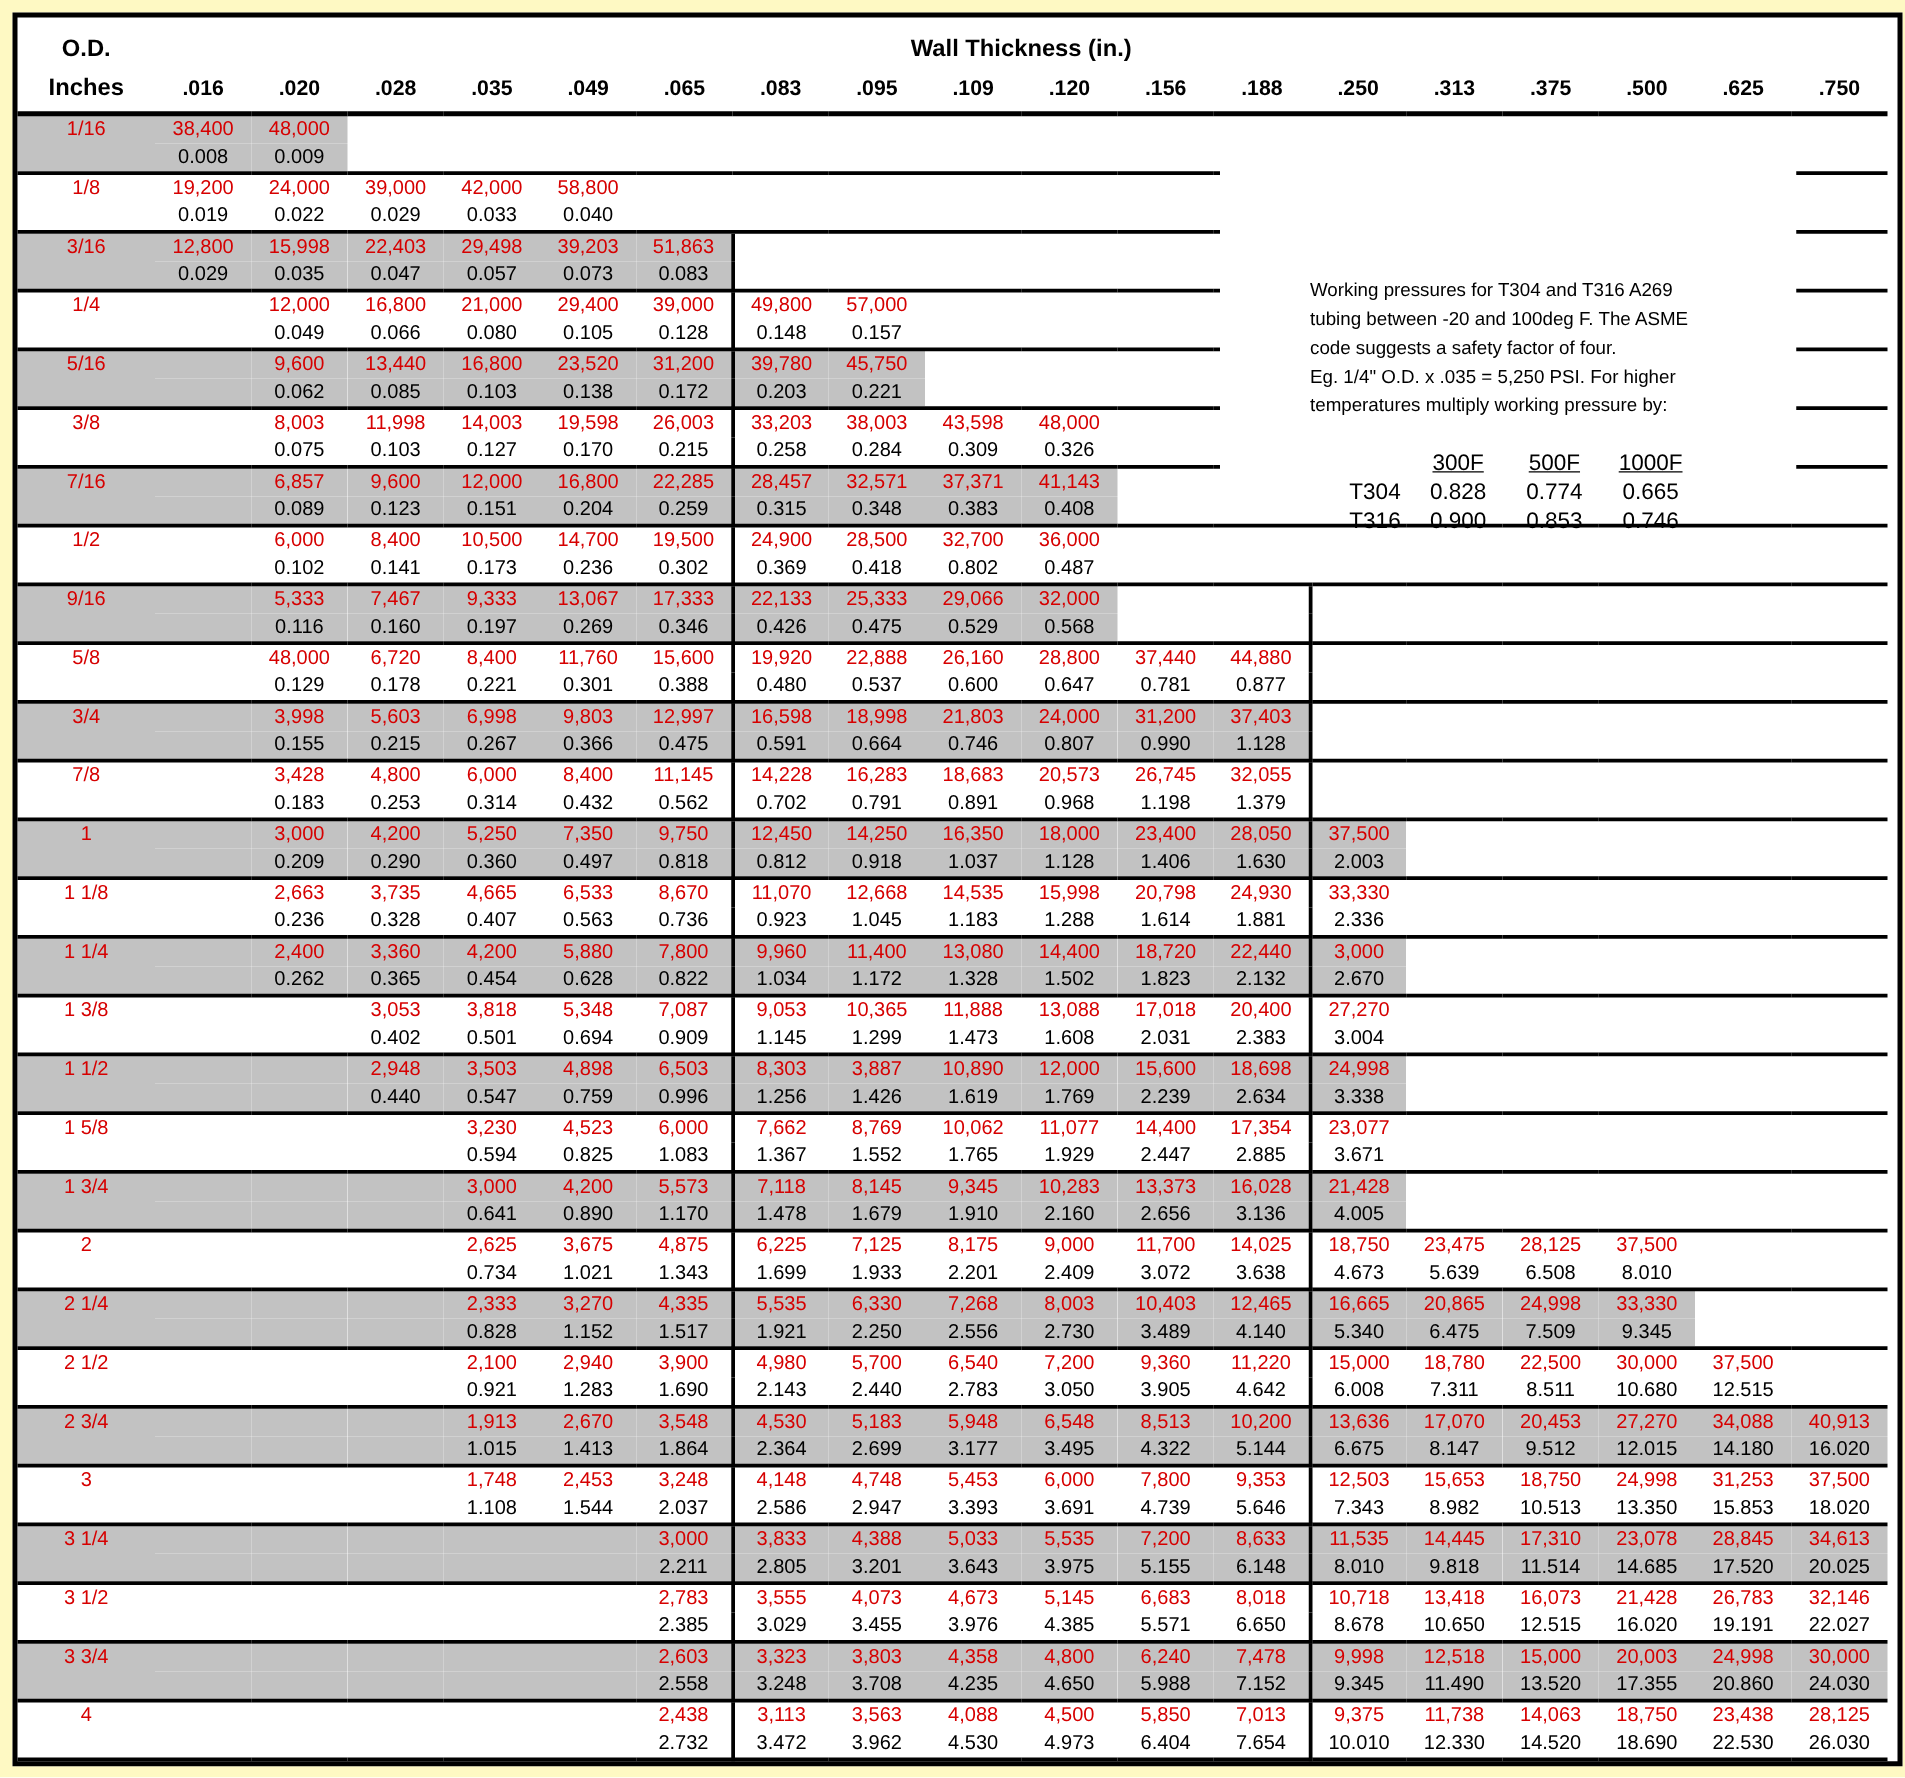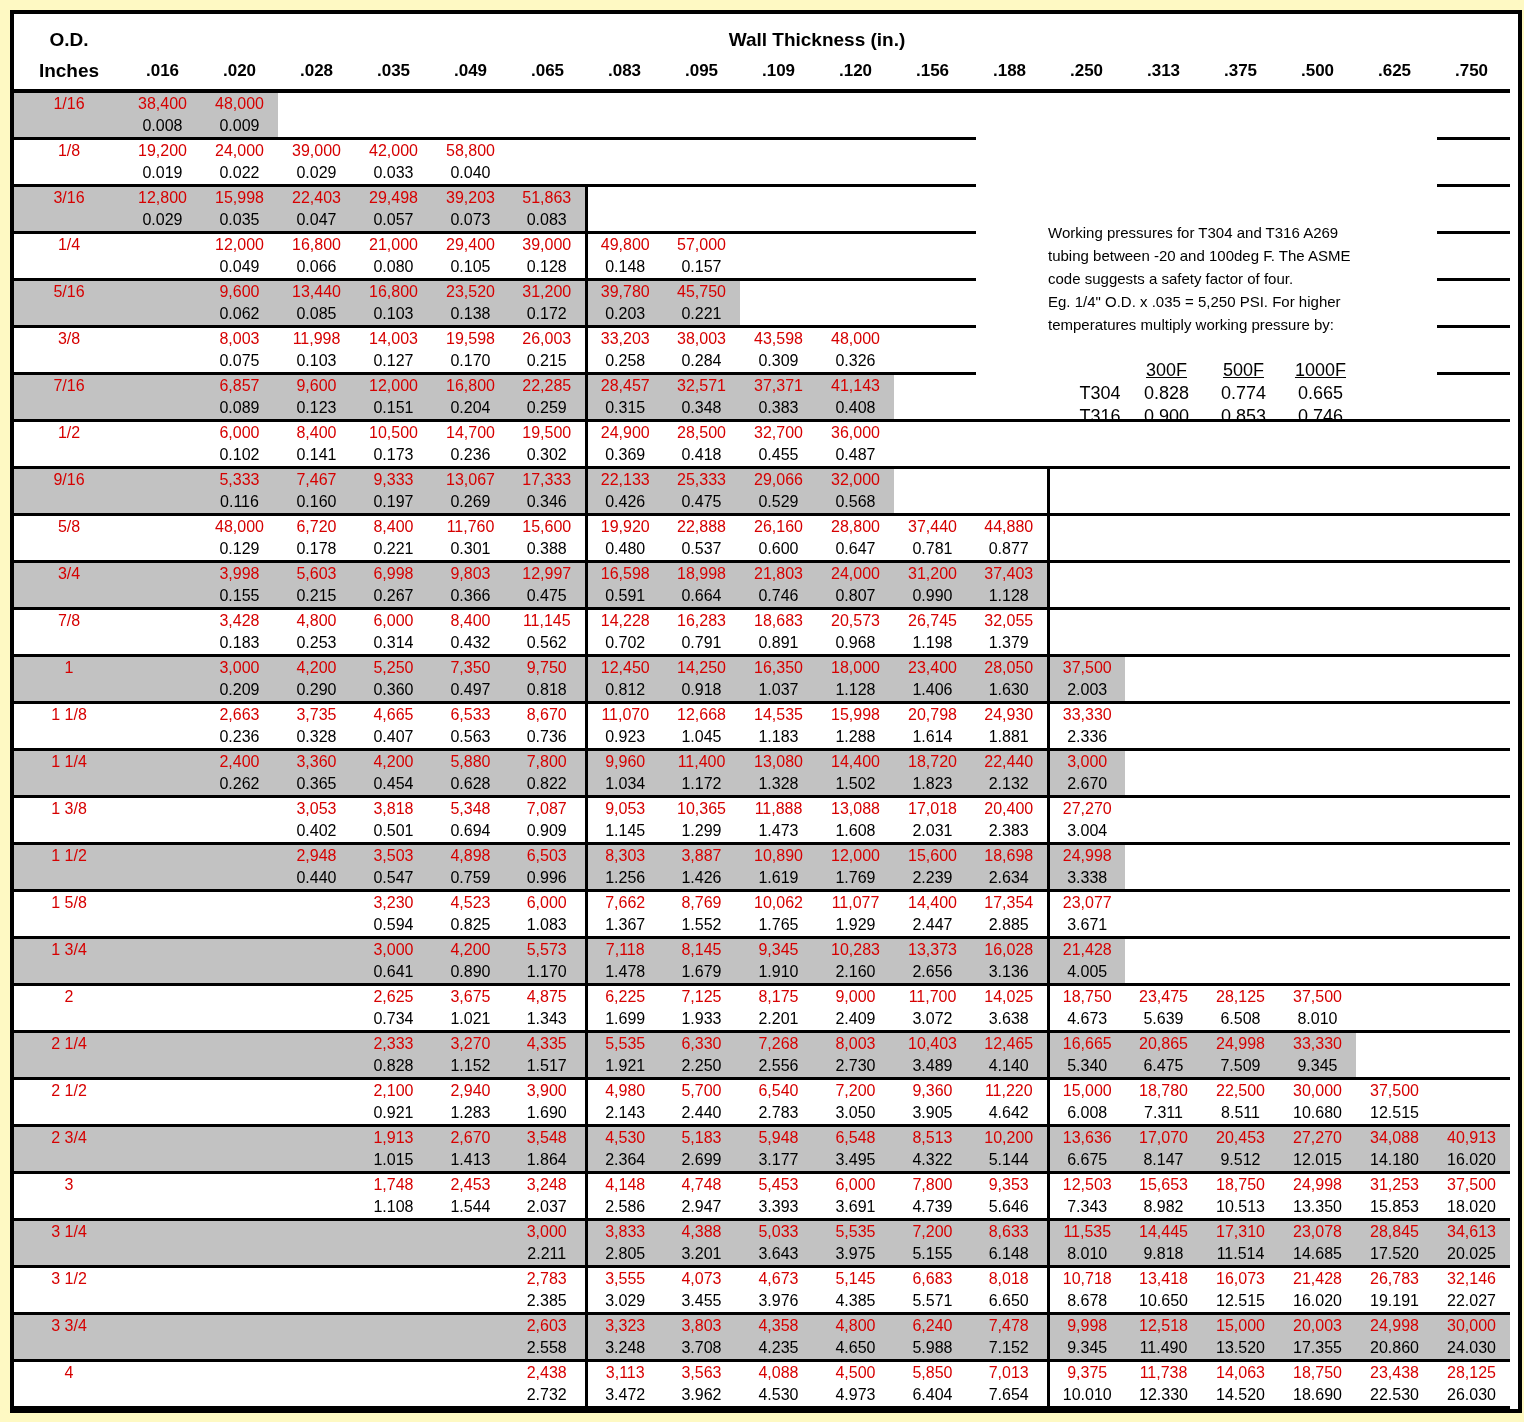--- a/index.html
+++ b/index.html
@@ -396,21 +396,21 @@
           </tr>
           <tr class="wrow">
             <td></td>
             <td>0.102</td>
             <td>0.141</td>
             <td>0.173</td>
             <td>0.236</td>
             <td class="vline">0.302</td>
             <td>0.369</td>
             <td>0.418</td>
-            <td>0.455</td>
+            <td>0.802</td>
             <td>0.487</td>
             <td></td>
             <td></td>
             <td></td>
             <td></td>
             <td></td>
             <td></td>
             <td></td>
             <td></td>
           </tr>

